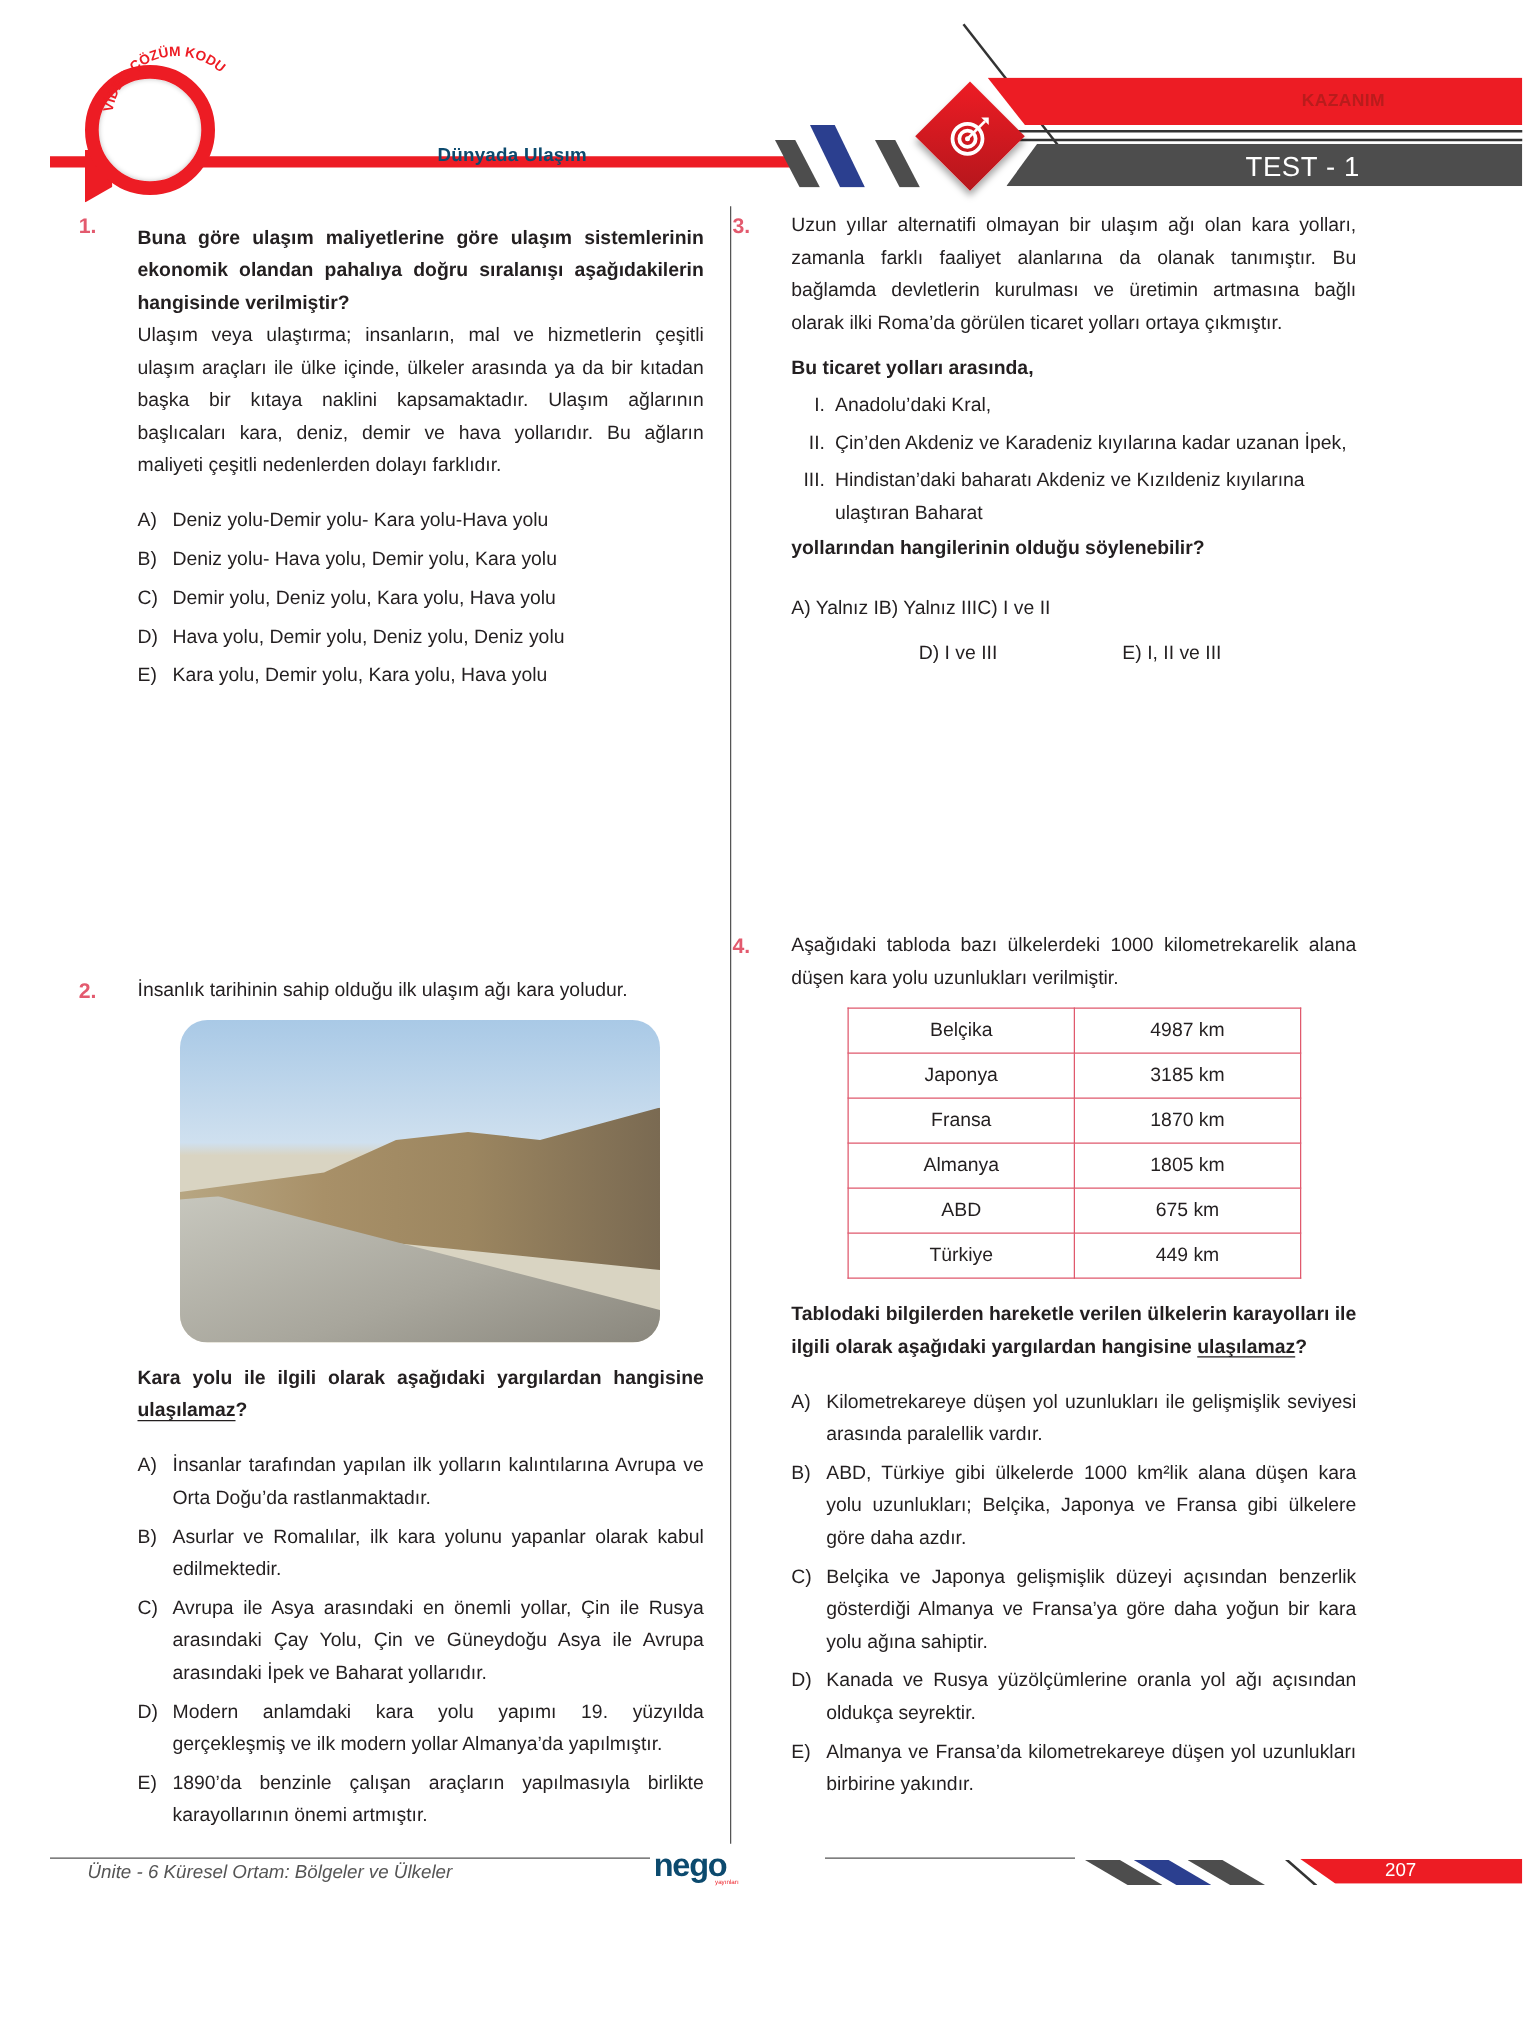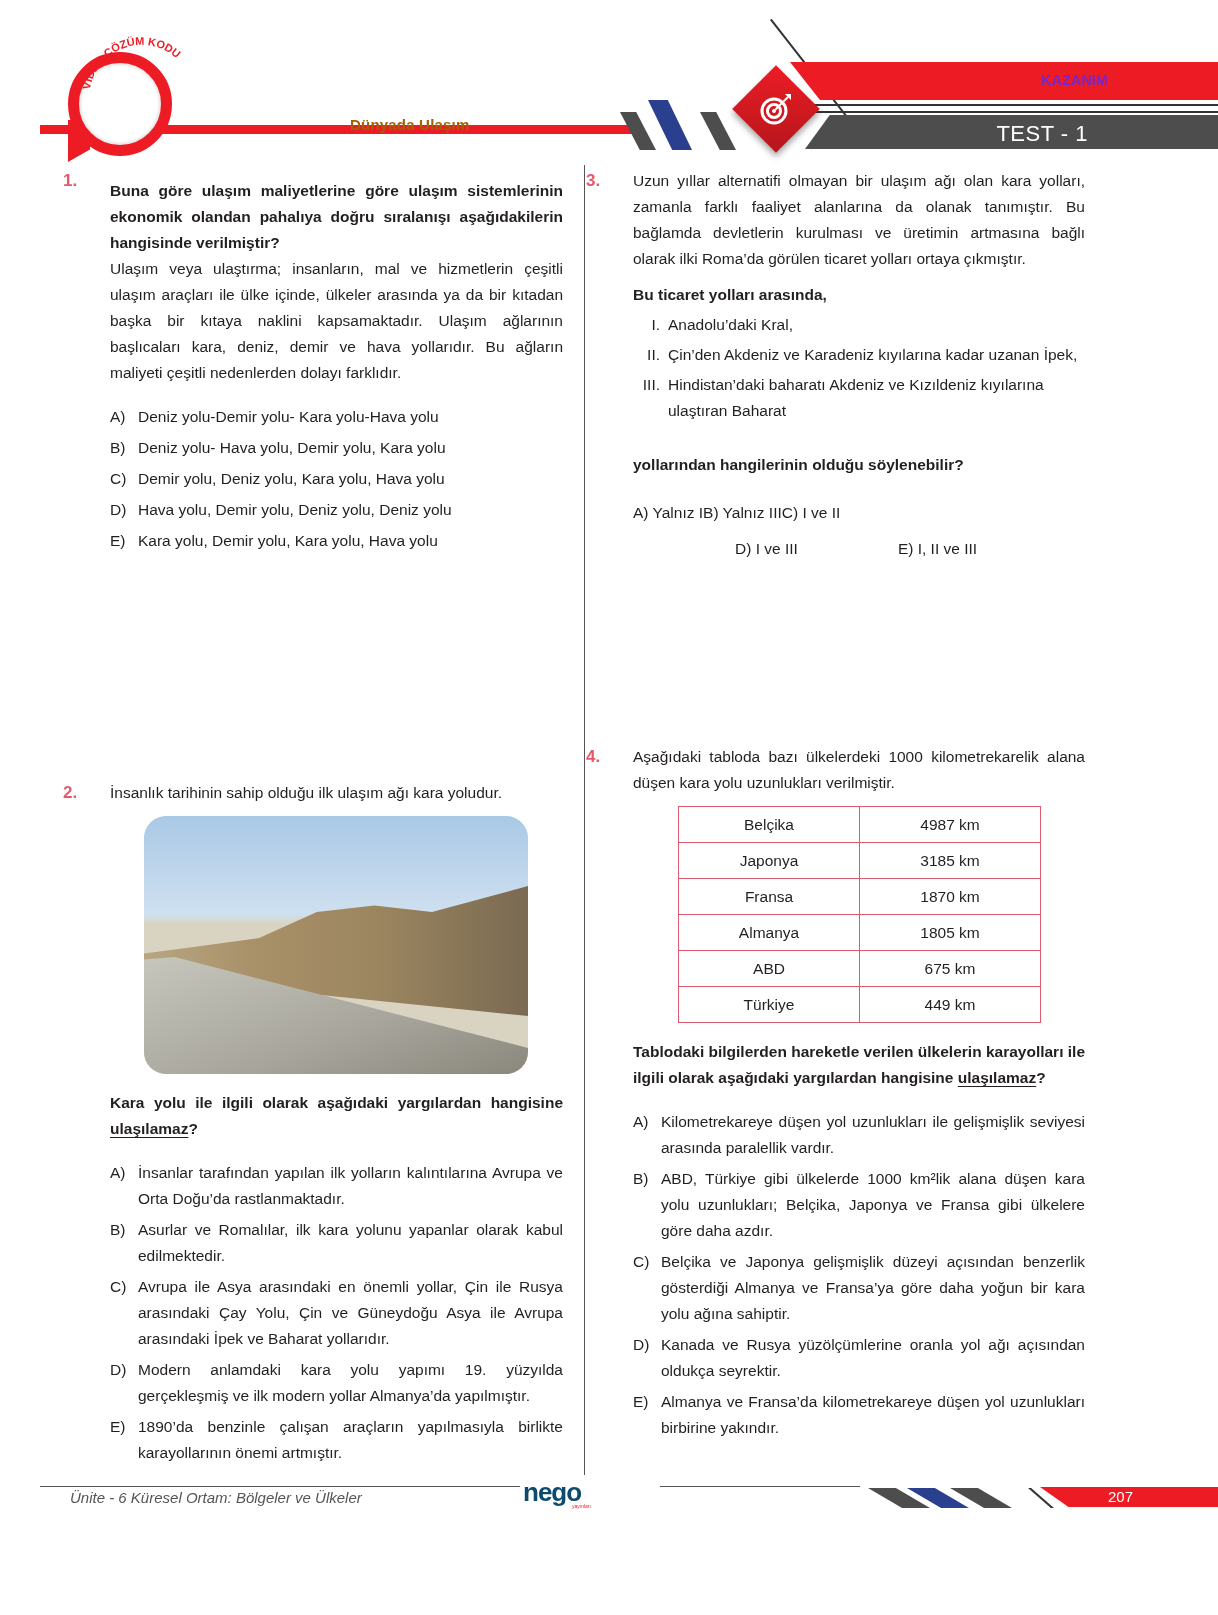--- a/index.html
+++ b/index.html
@@ -4,25 +4,25 @@
 <style>
   * { box-sizing: border-box; margin: 0; padding: 0; }
   html, body { width: 1218px; height: 1615px; background: #ffffff; overflow: hidden; }
   body { position: relative; font-family: "Liberation Sans", sans-serif; color: #231f20; }
 
   
   .hdr-redline { position: absolute; left: 40px; top: 125px; width: 600px; height: 9px; background: #ed1c24; }
   .video-badge { position: absolute; left: 68px; top: 52px; width: 104px; height: 104px; border-radius: 50%; border: 11px solid #ed1c24; background: #fff; box-shadow: inset 0 0 4px rgba(0,0,0,.25); }
   .video-tail { position: absolute; left: 68px; top: 120px; width: 22px; height: 42px; background: #ed1c24; clip-path: polygon(0 0, 100% 0, 100% 70%, 0 100%); }
   .video-label { position: absolute; left: 72px; top: 28px; width: 140px; height: 70px; }
-  .page-topic { position: absolute; left: 350px; top: 116px; font-size: 15px; font-weight: bold; color: #a16207; letter-spacing: 0.2px; }
+  .page-topic { position: absolute; left: 350px; top: 116px; font-size: 15px; font-weight: bold; color: #0c4a6e; letter-spacing: 0.2px; }
 
   .hdr-diag-line { position: absolute; left: 770px; top: 20px; width: 2px; height: 135px; background: #333; transform: rotate(-38deg); transform-origin: top left; }
   .kazanim-bar { position: absolute; left: 790px; top: 62px; width: 428px; height: 38px; background: #ed1c24; clip-path: polygon(0 0, 100% 0, 100% 100%, 7% 100%); }
-  .kazanim-text { position: absolute; right: 110px; top: 72px; font-size: 14px; font-weight: bold; color: #6d28d9; letter-spacing: 0.3px; }
+  .kazanim-text { position: absolute; right: 110px; top: 72px; font-size: 14px; font-weight: bold; color: #b91c1c; letter-spacing: 0.3px; }
   .hdr-thin1 { position: absolute; left: 810px; top: 104px; width: 408px; height: 2px; background: #333; }
   .hdr-thin2 { position: absolute; left: 815px; top: 111px; width: 403px; height: 2px; background: #333; }
   .test-bar { position: absolute; left: 805px; top: 115px; width: 413px; height: 34px; background: #4d4d4d; clip-path: polygon(6% 0, 100% 0, 100% 100%, 0 100%); }
   .test-text { position: absolute; right: 130px; top: 121px; font-size: 22px; font-weight: normal; color: #fff; letter-spacing: 0.5px; }
   .stripe { position: absolute; top: 112px; height: 38px; }
   .stripe-gray1 { left: 620px; width: 36px; background: #4d4d4d; clip-path: polygon(0 0, 45% 0, 100% 100%, 55% 100%); }
   .stripe-blue  { left: 648px; width: 44px; background: #2b3f8f; clip-path: polygon(0 0, 45% 0, 100% 100%, 55% 100%); top: 100px; height: 50px; }
   .stripe-gray2 { left: 700px; width: 36px; background: #4d4d4d; clip-path: polygon(0 0, 45% 0, 100% 100%, 55% 100%); }
   .target-diamond { position: absolute; left: 745px; top: 78px; width: 62px; height: 62px; background: linear-gradient(135deg,#ed1c24,#b5161c); transform: rotate(45deg); box-shadow: 3px 3px 6px rgba(0,0,0,.35); }
   .target-icon { position: absolute; left: 758px; top: 91px; width: 36px; height: 36px; }
@@ -182,21 +182,21 @@
       <span class="roman-t">Anadolu’daki Kral,</span>
     </div>
   <div class="roman">
       <span class="roman-n">II.</span>
       <span class="roman-t">Çin’den Akdeniz ve Karadeniz kıyılarına kadar uzanan İpek,</span>
     </div>
   <div class="roman">
       <span class="roman-n">III.</span>
       <span class="roman-t">Hindistan’daki baharatı Akdeniz ve Kızıldeniz kıyılarına ulaştıran Baharat</span>
     </div>
-  <div class="b" style="margin-top:28px">yollarından hangilerinin olduğu söylenebilir?</div>
+  <div class="b" style="margin-top:2px">yollarından hangilerinin olduğu söylenebilir?</div>
   <div class="inline-opts">
     <span><span>A)</span> <span>Yalnız I</span></span>
     <span><span>B)</span> <span>Yalnız III</span></span>
     <span><span>C)</span> <span>I ve II</span></span>
   </div>
   <div class="inline-opts2">
     <span><span>D)</span> <span>I ve III</span></span>
     <span><span>E)</span> <span>I, II ve III</span></span>
   </div>
 </div>

